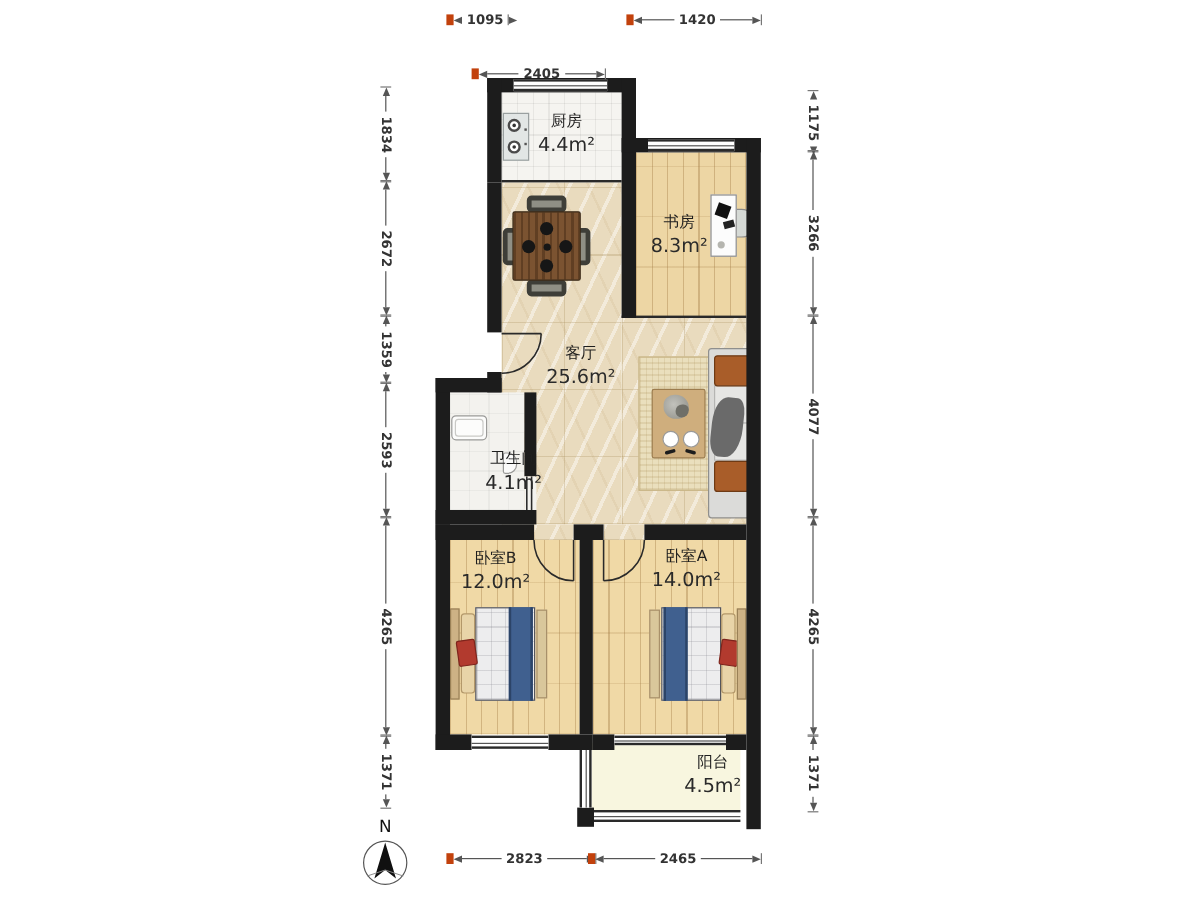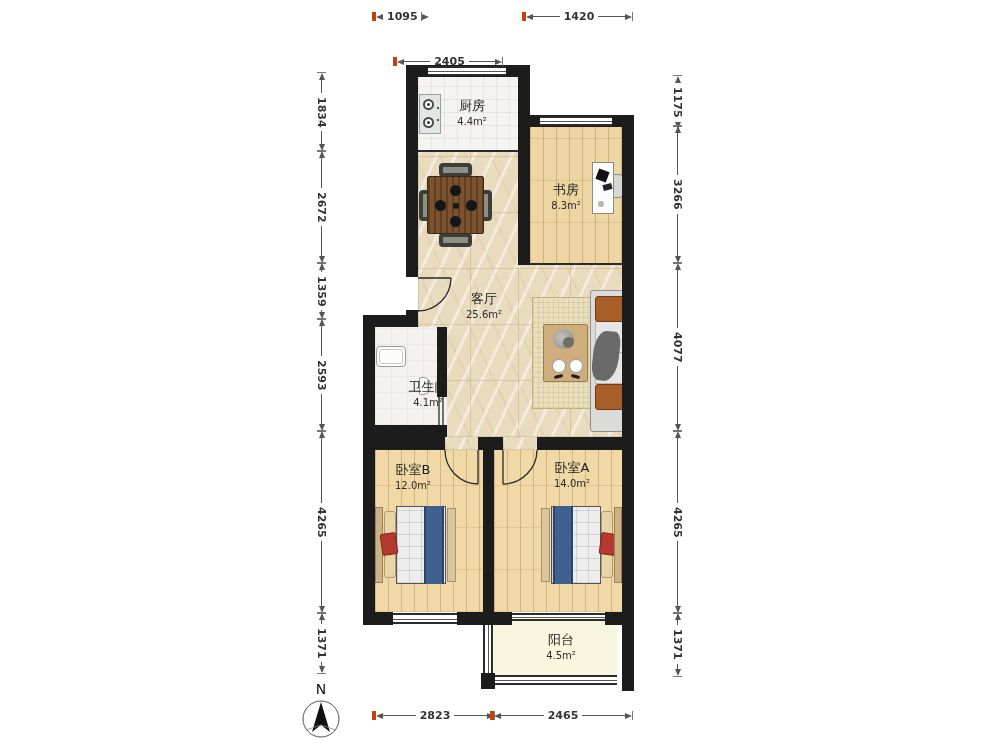--- a/index.html
+++ b/index.html
@@ -30,26 +30,26 @@
       #f3f2ee;}
   .fl-balcony{background:#f8f6df;}
   
   .winh{position:absolute;background:#fff;border-top:2px solid #2a2a2a;border-bottom:2px solid #2a2a2a;box-sizing:border-box;}
   .winh::after{content:"";position:absolute;left:0;right:0;top:50%;height:1px;background:#555;}
   .winv{position:absolute;background:#fff;border-left:2px solid #2a2a2a;border-right:2px solid #2a2a2a;box-sizing:border-box;}
   .winv::after{content:"";position:absolute;top:0;bottom:0;left:50%;width:1px;background:#555;}
   
   .rlabel{position:absolute;transform:translate(-50%,-50%);text-align:center;line-height:1.3;white-space:nowrap;}
   .rlabel .nm{display:block;font-size:13px;color:#1e1e1e;}
-  .rlabel .ar{display:block;font-size:10px;color:#2a2a2a;}
+  .rlabel .ar{display:block;font-size:16px;color:#2a2a2a;text-align:right;}
   
   .dim{position:absolute;display:flex;align-items:center;color:#444;}
   .dim .ln{background:#555;}
   .dim .lbl{font-size:11px;line-height:1;color:#333;}
-  .dimh{height:9px;border-left:4px solid #c2410c;border-right:1px solid #777;justify-content:space-between;}
+  .dimh{height:9px;border-left:6px solid #c2410c;border-right:1px solid #777;justify-content:space-between;}
   .dimh .ln{flex:1;height:1px;}
   .dimh .lbl{padding:0 4px;}
   .dimv{width:9px;flex-direction:column;border-top:1px solid #777;border-bottom:1px solid #777;}
   .dimv .ln{flex:1;width:1px;}
   .dimv .lbl{writing-mode:vertical-rl;padding:4px 0;}
   .arrL{width:0;height:0;border-top:3px solid transparent;border-bottom:3px solid transparent;border-right:7px solid #555;}
   .arrR{width:0;height:0;border-top:3px solid transparent;border-bottom:3px solid transparent;border-left:7px solid #555;}
   .arrT{width:0;height:0;border-left:3px solid transparent;border-right:3px solid transparent;border-bottom:7px solid #555;}
   .arrB{width:0;height:0;border-left:3px solid transparent;border-right:3px solid transparent;border-top:7px solid #555;}
   
@@ -217,21 +217,21 @@
     <span class="ar">4.1m²</span>
   </div>
   <div class="rlabel" style="left:413px;top:477px;">
     <span class="nm">卧室B</span>
     <span class="ar">12.0m²</span>
   </div>
   <div class="rlabel" style="left:572px;top:475px;">
     <span class="nm">卧室A</span>
     <span class="ar">14.0m²</span>
   </div>
-  <div class="rlabel" style="left:561px;top:647px;">
+  <div class="rlabel" style="left:594px;top:647px;">
     <span class="nm">阳台</span>
     <span class="ar">4.5m²</span>
   </div>
 
   <div class="dim dimh" style="left:372px;top:12px;width:45px;">
     <i class="arrL"></i>
       <i class="ln"></i>
     <b class="lbl">1095</b>
     <i class="ln"></i>
       <i class="arrR"></i>

